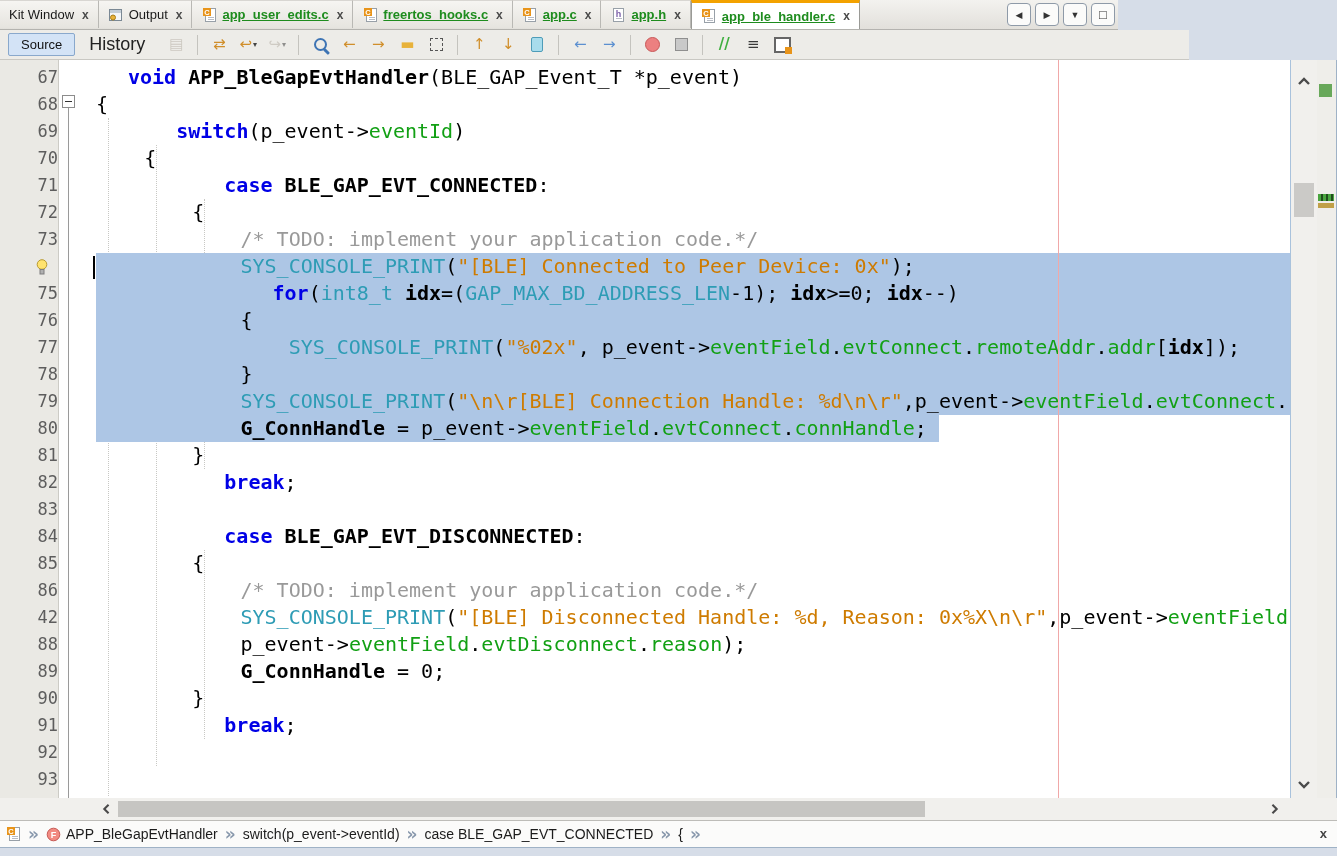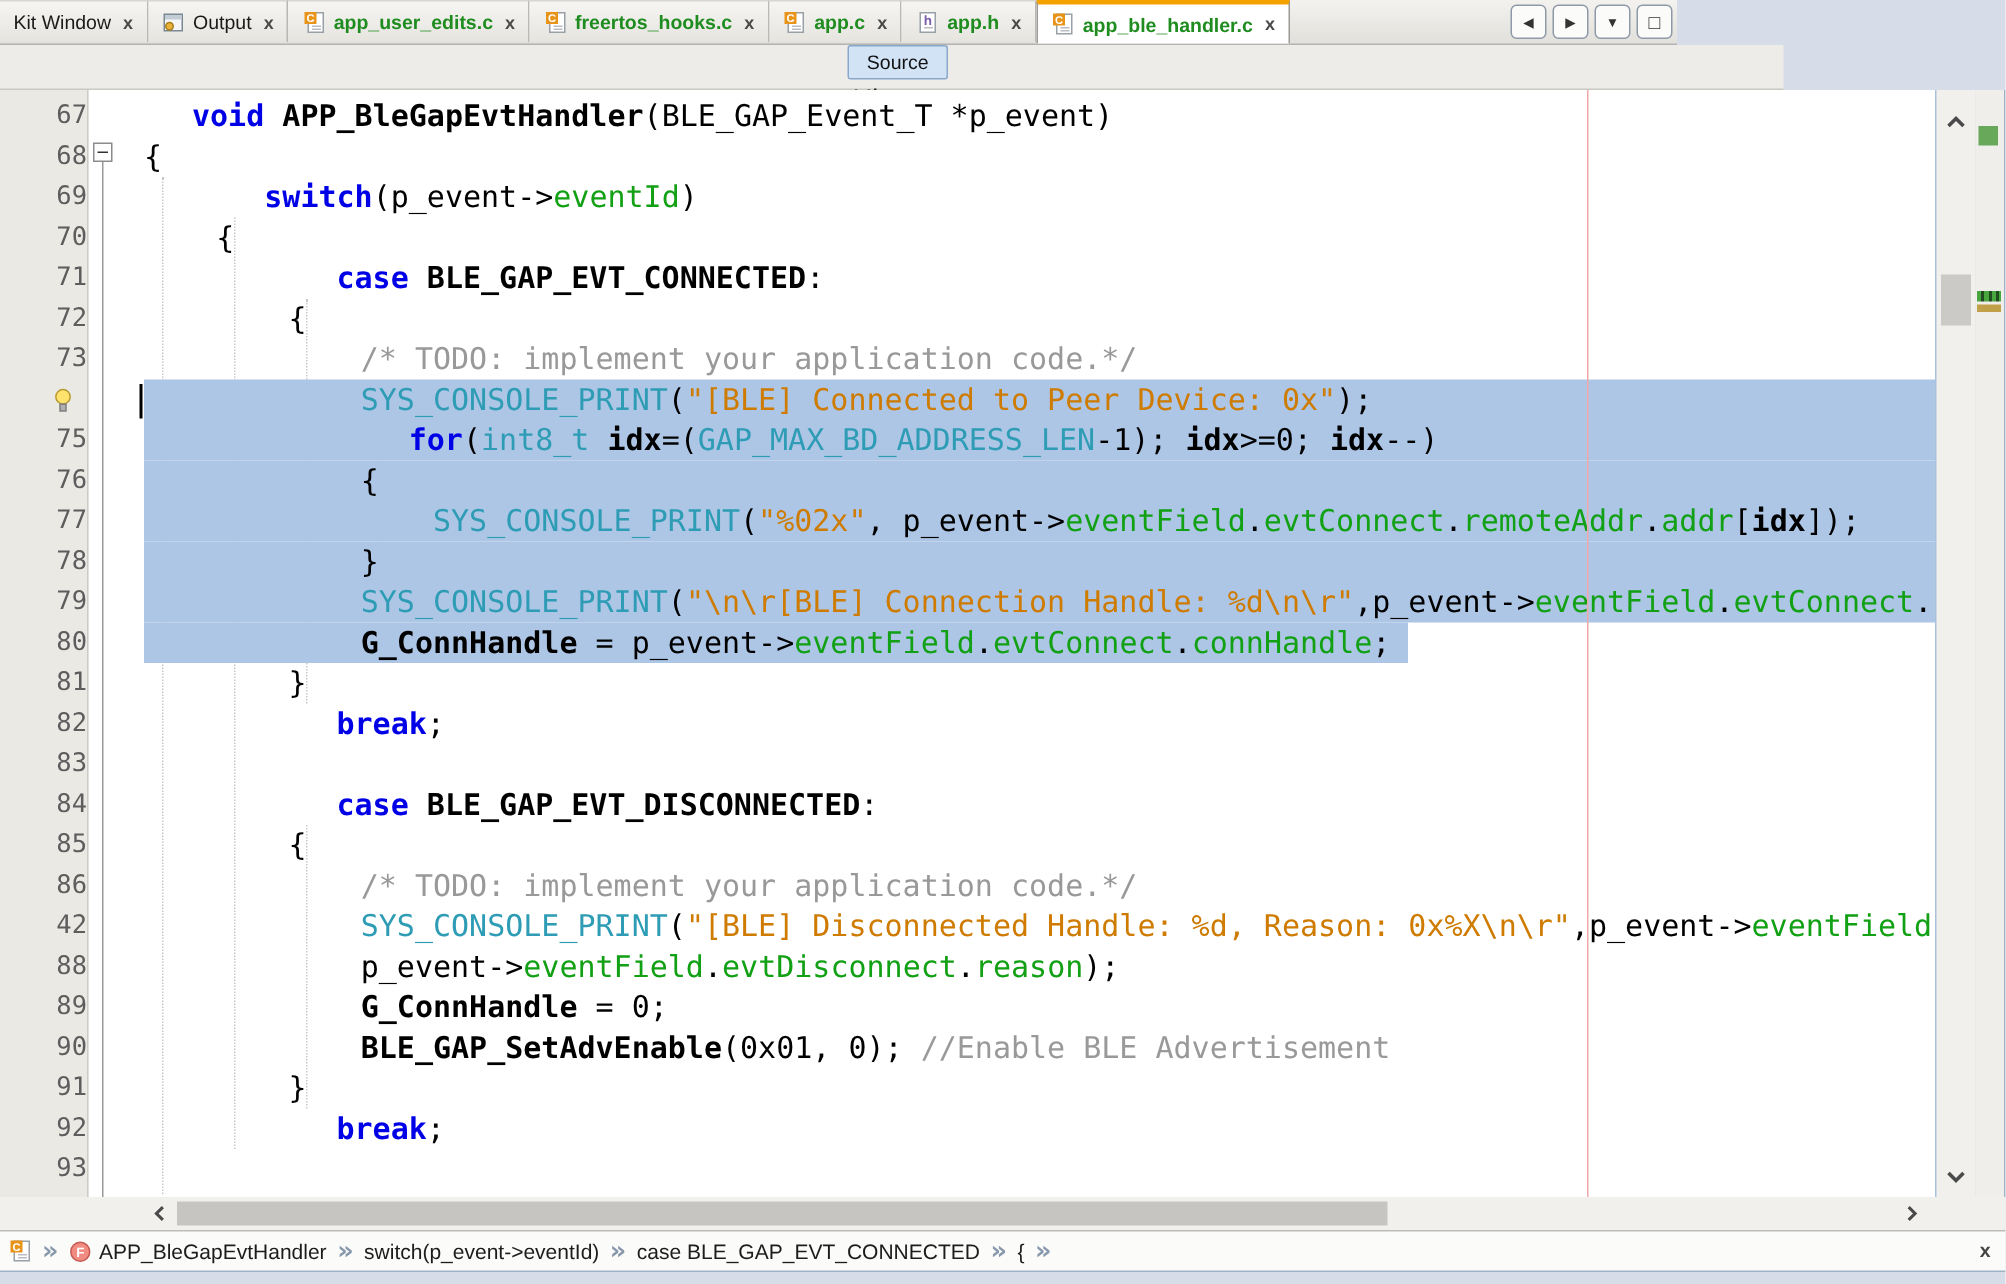--- a/index.html
+++ b/index.html
@@ -9,31 +9,31 @@
   
   #tabbar{position:absolute;left:0;top:0;width:1118px;height:29px;
           background:linear-gradient(#F3F2EF,#E2E0DB);border-bottom:1px solid #B4B3AF;}
   #tab-list{display:flex;height:29px;}
   .tab{display:flex;align-items:center;gap:5px;padding:0 9px;height:28px;box-sizing:border-box;
        border-right:1px solid #B9B8B4;background:linear-gradient(#F6F5F2,#E6E4DF);
        font-size:13px;cursor:default;border-top:1px solid #D8D6D2;}
   .tab.active{background:#FFFFFF;border-top:3px solid var(--accent-orange);
        border-left:1px solid #9A9A96;border-right:1px solid #9A9A96;height:29px;}
   .tlabel.plain{color:#1A1A1A;}
-  .tlabel.file-c,.tlabel.file-h{color:var(--vcs-green);font-weight:bold;}
+  .tlabel.file-c,.tlabel.file-h{color:var(--vcs-green);font-weight:bold;text-decoration:underline;}
   .tclose{color:#4A4A4A;font-size:12px;font-weight:bold;margin-left:3px;line-height:1;}
   .ticon{display:inline-flex;width:16px;height:16px;align-items:center;justify-content:center;}
   #tab-controls{position:absolute;right:3px;top:3px;display:flex;gap:4px;}
   .tabctl{width:22px;height:21px;border:1px solid #8E9AA8;border-radius:4px;background:#FBFBFA;
           display:flex;align-items:center;justify-content:center;font-size:9px;color:#333;}
   .tabctl:nth-child(4){font-size:13px;}
 
   
   #toolbar{position:absolute;left:0;top:30px;width:1189px;height:29px;background:#EDECE8;
-           border-bottom:1px solid #C9C8C3;display:flex;align-items:center;flex-direction:column;}
+           border-bottom:1px solid #C9C8C3;display:flex;align-items:center;}
   #src-btn{margin-left:8px;padding:3px 12px;background:#D3E3F6;border:1px solid #89A8CC;
            border-radius:2px;font-size:13px;color:#111;}
   #hist-btn{margin-left:4px;padding:3px 10px;font-size:18px;color:#222;}
   #toolbar-icons{display:flex;align-items:center;margin-left:8px;gap:3px;}
   .ticonbtn{width:26px;height:24px;display:flex;align-items:center;justify-content:center;border-radius:3px;}
   .ticonbtn.dis{opacity:.55;}
   .tglyph{font-family:"DejaVu Sans",sans-serif;font-size:15px;line-height:1;}
   .tdrop{font-size:8px;color:#444;margin-left:1px;}
   .tsep{width:1px;height:20px;background:#C4C3BE;margin:0 5px;}
   .mag{width:9px;height:9px;border:2px solid #3E74B4;border-radius:50%;position:relative;display:inline-block;}
@@ -334,21 +334,20 @@
       <div class="crow selpart"><span class="tok-p">            </span><span class="tok-b">G_ConnHandle</span><span class="tok-p"> = p_event-&gt;</span><span class="tok-fld">eventField</span><span class="tok-p">.</span><span class="tok-fld">evtConnect</span><span class="tok-p">.</span><span class="tok-fld">connHandle</span><span class="tok-p">;</span></div>
       <div class="crow"><span class="tok-p">        }</span></div>
       <div class="crow"><span class="tok-p">        </span><span class="tok-kw">break</span><span class="tok-p">;</span></div>
       <div class="crow"></div>
       <div class="crow"><span class="tok-p">        </span><span class="tok-kw">case</span><span class="tok-p"> </span><span class="tok-b">BLE_GAP_EVT_DISCONNECTED</span><span class="tok-p">:</span></div>
       <div class="crow"><span class="tok-p">        {</span></div>
       <div class="crow"><span class="tok-p">            </span><span class="tok-com">/* TODO: implement your application code.*/</span></div>
       <div class="crow"><span class="tok-p">            </span><span class="tok-mac">SYS_CONSOLE_PRINT</span><span class="tok-p">(</span><span class="tok-str">"[BLE] Disconnected Handle: %d, Reason: 0x%X\n\r"</span><span class="tok-p">,p_event-&gt;</span><span class="tok-fld">eventField</span></div>
       <div class="crow"><span class="tok-p">            p_event-&gt;</span><span class="tok-fld">eventField</span><span class="tok-p">.</span><span class="tok-fld">evtDisconnect</span><span class="tok-p">.</span><span class="tok-fld">reason</span><span class="tok-p">);</span></div>
       <div class="crow"><span class="tok-p">            </span><span class="tok-b">G_ConnHandle</span><span class="tok-p"> = 0;</span></div>
-      <div class="crow"><span class="tok-p">            </span><span class="tok-b">BLE_GAP_SetAdvEnable</span><span class="tok-p">(0x01, 0); </span><span class="tok-com">//Enable BLE Advertisement</span></div>
       <div class="crow"><span class="tok-p">        }</span></div>
       <div class="crow"><span class="tok-p">        </span><span class="tok-kw">break</span><span class="tok-p">;</span></div>
       <div class="crow"></div>
     </div>
   <div id="margin-line"></div>
   <div id="caret"></div>
 </div>
 
 <div id="vscroll">
   <svg class="varrow" id="vup" viewBox="0 0 14 10">

